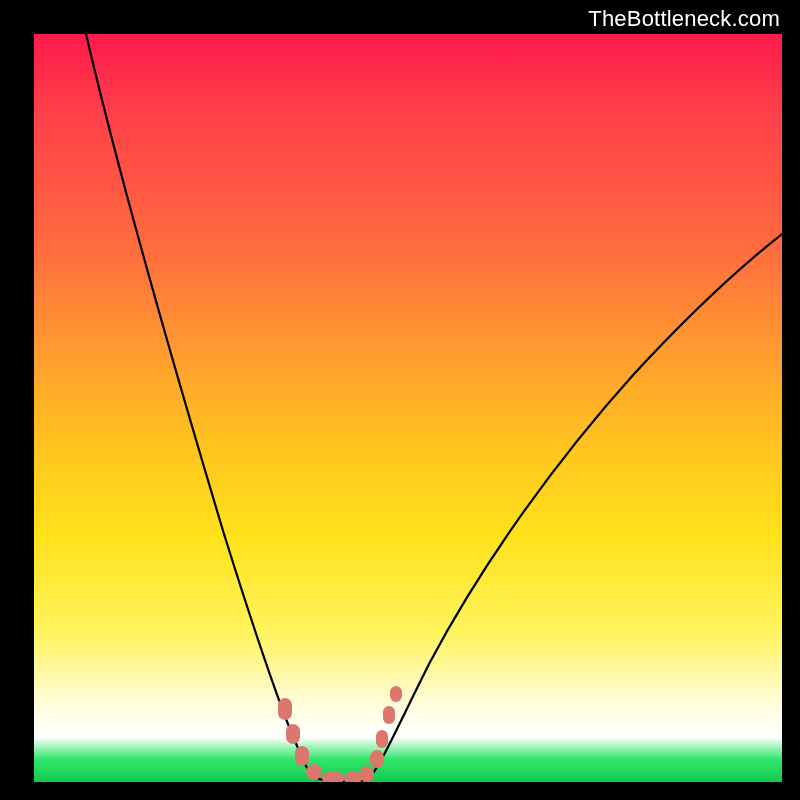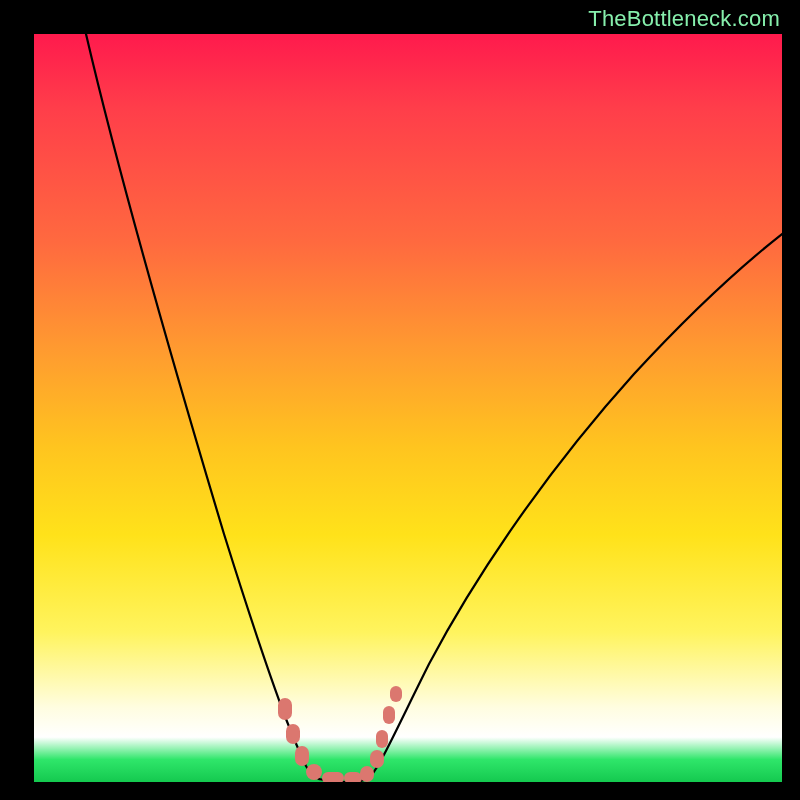--- a/index.html
+++ b/index.html
@@ -38,21 +38,21 @@
       #fffde0 90%,
       #ffffff 94%,
       #2fe66a 97%,
       #14c94f 100%
     );
   }
   .watermark {
     position: absolute;
     right: 20px;
     top: 6px;
-    color: #86efac;
+    color: #ffffff;
     font-size: 22px;
     font-weight: 500;
     letter-spacing: 0.2px;
   }
   svg.curves {
     position: absolute;
     left: 0;
     top: 0;
     width: 748px;
     height: 748px;

